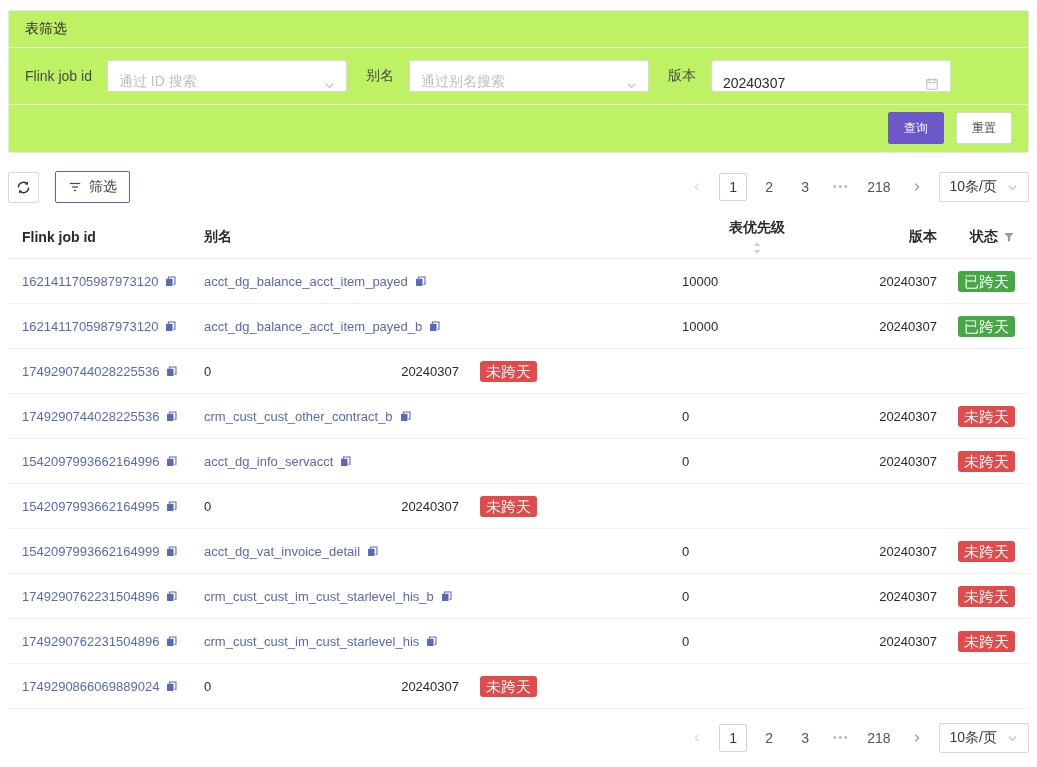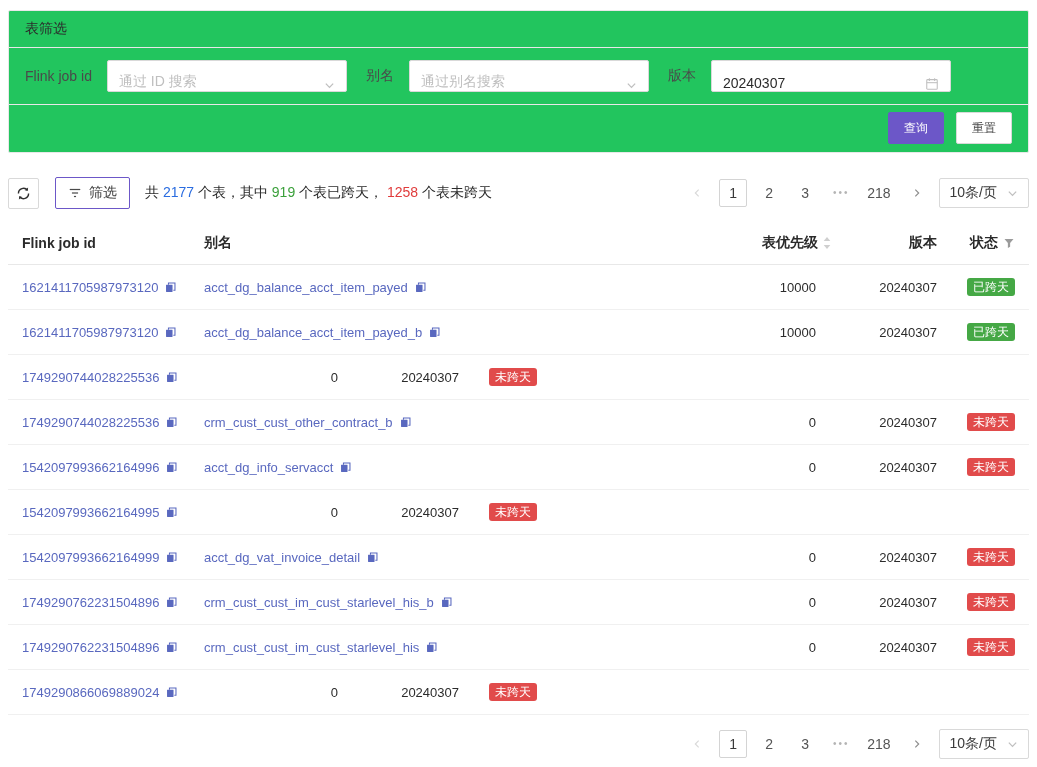--- a/index.html
+++ b/index.html
@@ -6,21 +6,21 @@
   html, body { width: 1037px; height: 767px; background: #fff; }
   body {
     font-family: "Liberation Sans", "DejaVu Sans", sans-serif;
     font-size: 14px;
     color: #2b2b2b;
     overflow: hidden;
   }
   svg { display: block; }
 
   
-  .filter-card { margin: 10px 8px 0; border: 1px solid #e8e8e8; border-radius: 2px; background: #22c55e; }
+  .filter-card { margin: 10px 8px 0; border: 1px solid #e8e8e8; border-radius: 2px; background: #bef264; }
   .card-title { padding: 9px 16px; font-size: 14px; color: #2b2b2b; border-bottom: 1px solid #e8e8e8; }
   .filter-row { display: flex; align-items: center; padding: 12px 16px; border-bottom: 1px solid #e8e8e8; }
   .filter-item { display: flex; align-items: center; }
   .filter-item + .filter-item { margin-left: 19px; }
   .filter-label { color: #4a4a4a; margin-right: 15px; white-space: nowrap; }
   .control {
     width: 240px; height: 32px; border: 1px solid #d9d9d9; border-radius: 2px;
     display: flex; align-items: flex-end; justify-content: space-between;
     padding: 0 11px; background: #fff; cursor: pointer;
   }
@@ -28,21 +28,21 @@
   .control .value { color: #2b2b2b; }
   .card-actions { display: flex; justify-content: flex-end; gap: 12px; padding: 7px 16px 8px; }
   .btn {
     height: 32px; padding: 0 15px; font-size: 12px; border-radius: 2px;
     border: 1px solid #d9d9d9; background: #fff; color: #4a4a4a; cursor: pointer;
     font-family: inherit;
   }
   .btn.primary { background: #6c57c8; border-color: #6c57c8; color: #fff; }
 
   
-  .toolbar { margin: 24px 8px 0; display: flex; align-items: center; }
+  .toolbar { margin: 18px 8px 0; display: flex; align-items: center; }
   .icon-btn {
     width: 31px; height: 31px; border: 1px solid #d9d9d9; border-radius: 2px;
     background: #fff; display: flex; align-items: center; justify-content: center;
     cursor: pointer; color: #2f2f2f;
   }
   .filter-toggle {
     margin-left: 16px; height: 32px; padding: 0 12px; border: 1px solid #6c57c8;
     border-radius: 2px; background: #fff; display: flex; align-items: center; gap: 7px;
     color: #3a3a3a; cursor: pointer; font-size: 14px; font-family: inherit;
   }
@@ -69,33 +69,33 @@
   }
   .pagination-bottom-wrap { display: flex; justify-content: flex-end; margin: 14px 8px 0; }
   .pagination-bottom-wrap .pagination { margin-left: 0; }
 
   
   .table { margin: 12px 8px 0; }
   .thead { display: flex; align-items: center; height: 44px; border-bottom: 1px solid #e8e8e8; font-weight: 600; font-size: 14px; color: #2b2b2b; }
   .tr { display: flex; align-items: center; height: 45px; border-bottom: 1px solid #f0f0f0; font-size: 13px; }
   .col-jobid  { width: 196px; padding-left: 14px; }
   .col-alias  { flex: 1; }
-  .col-priority { width: 150px; text-align: right; }
+  .col-priority { width: 150px; text-align: left; flex-direction: column; }
   .th.col-priority { display: flex; align-items: center; justify-content: flex-end; gap: 4px; }
   .td.col-priority { padding-right: 16px; }
   .col-version { width: 105px; text-align: right; }
   .col-status  { width: 92px; padding-right: 14px; }
   .th.col-status { display: flex; align-items: center; justify-content: flex-end; gap: 5px; }
   .td.col-status { display: flex; justify-content: flex-end; }
   .cell-flex { display: flex; align-items: center; gap: 6px; }
   .link { color: #5968bf; text-decoration: none; cursor: pointer; }
   .copy-btn { color: #5968bf; cursor: pointer; display: inline-flex; }
   .badge {
     display: inline-block; padding: 3px 6px; border-radius: 3px;
-    font-size: 12px; line-height: 1; color: #fff; white-space: nowrap;
+    font-size: 15px; line-height: 1; color: #fff; white-space: nowrap;
   }
   .badge-green { background: #45a845; }
   .badge-red   { background: #e14b4b; }
 </style>
 </head>
 <body>
 
 <div class="filter-card">
   <div class="card-title">表筛选</div>
 
@@ -162,21 +162,20 @@
     <span>
       <svg width="14" height="14" viewBox="0 0 16 16" stroke="#4a4a4a" stroke-width="1.4">
         <line x1="2" y1="4" x2="14" y2="4"></line>
         <line x1="4.5" y1="8" x2="11.5" y2="8"></line>
         <line x1="6.8" y1="12" x2="9.2" y2="12"></line>
       </svg>
     </span>
     <span>筛选</span>
   </button>
 
-  <div class="summary"><span>共 </span><span class="c-blue">2177</span><span> 个表，其中 </span><span class="c-green">919</span><span> 个表已跨天， </span><span class="c-red">1258</span><span> 个表未跨天</span></div>
 
   <div class="pagination">
     <span class="page-item chev disabled">
       <svg width="10" height="10" viewBox="0 0 12 12">
           <path d="M8 2 4 6l4 4" fill="none" stroke="currentColor" stroke-width="1.4"></path>
         </svg>
     </span>
     <span class="page-item active">1</span>
     <span class="page-item">2</span>
     <span class="page-item">3</span>

